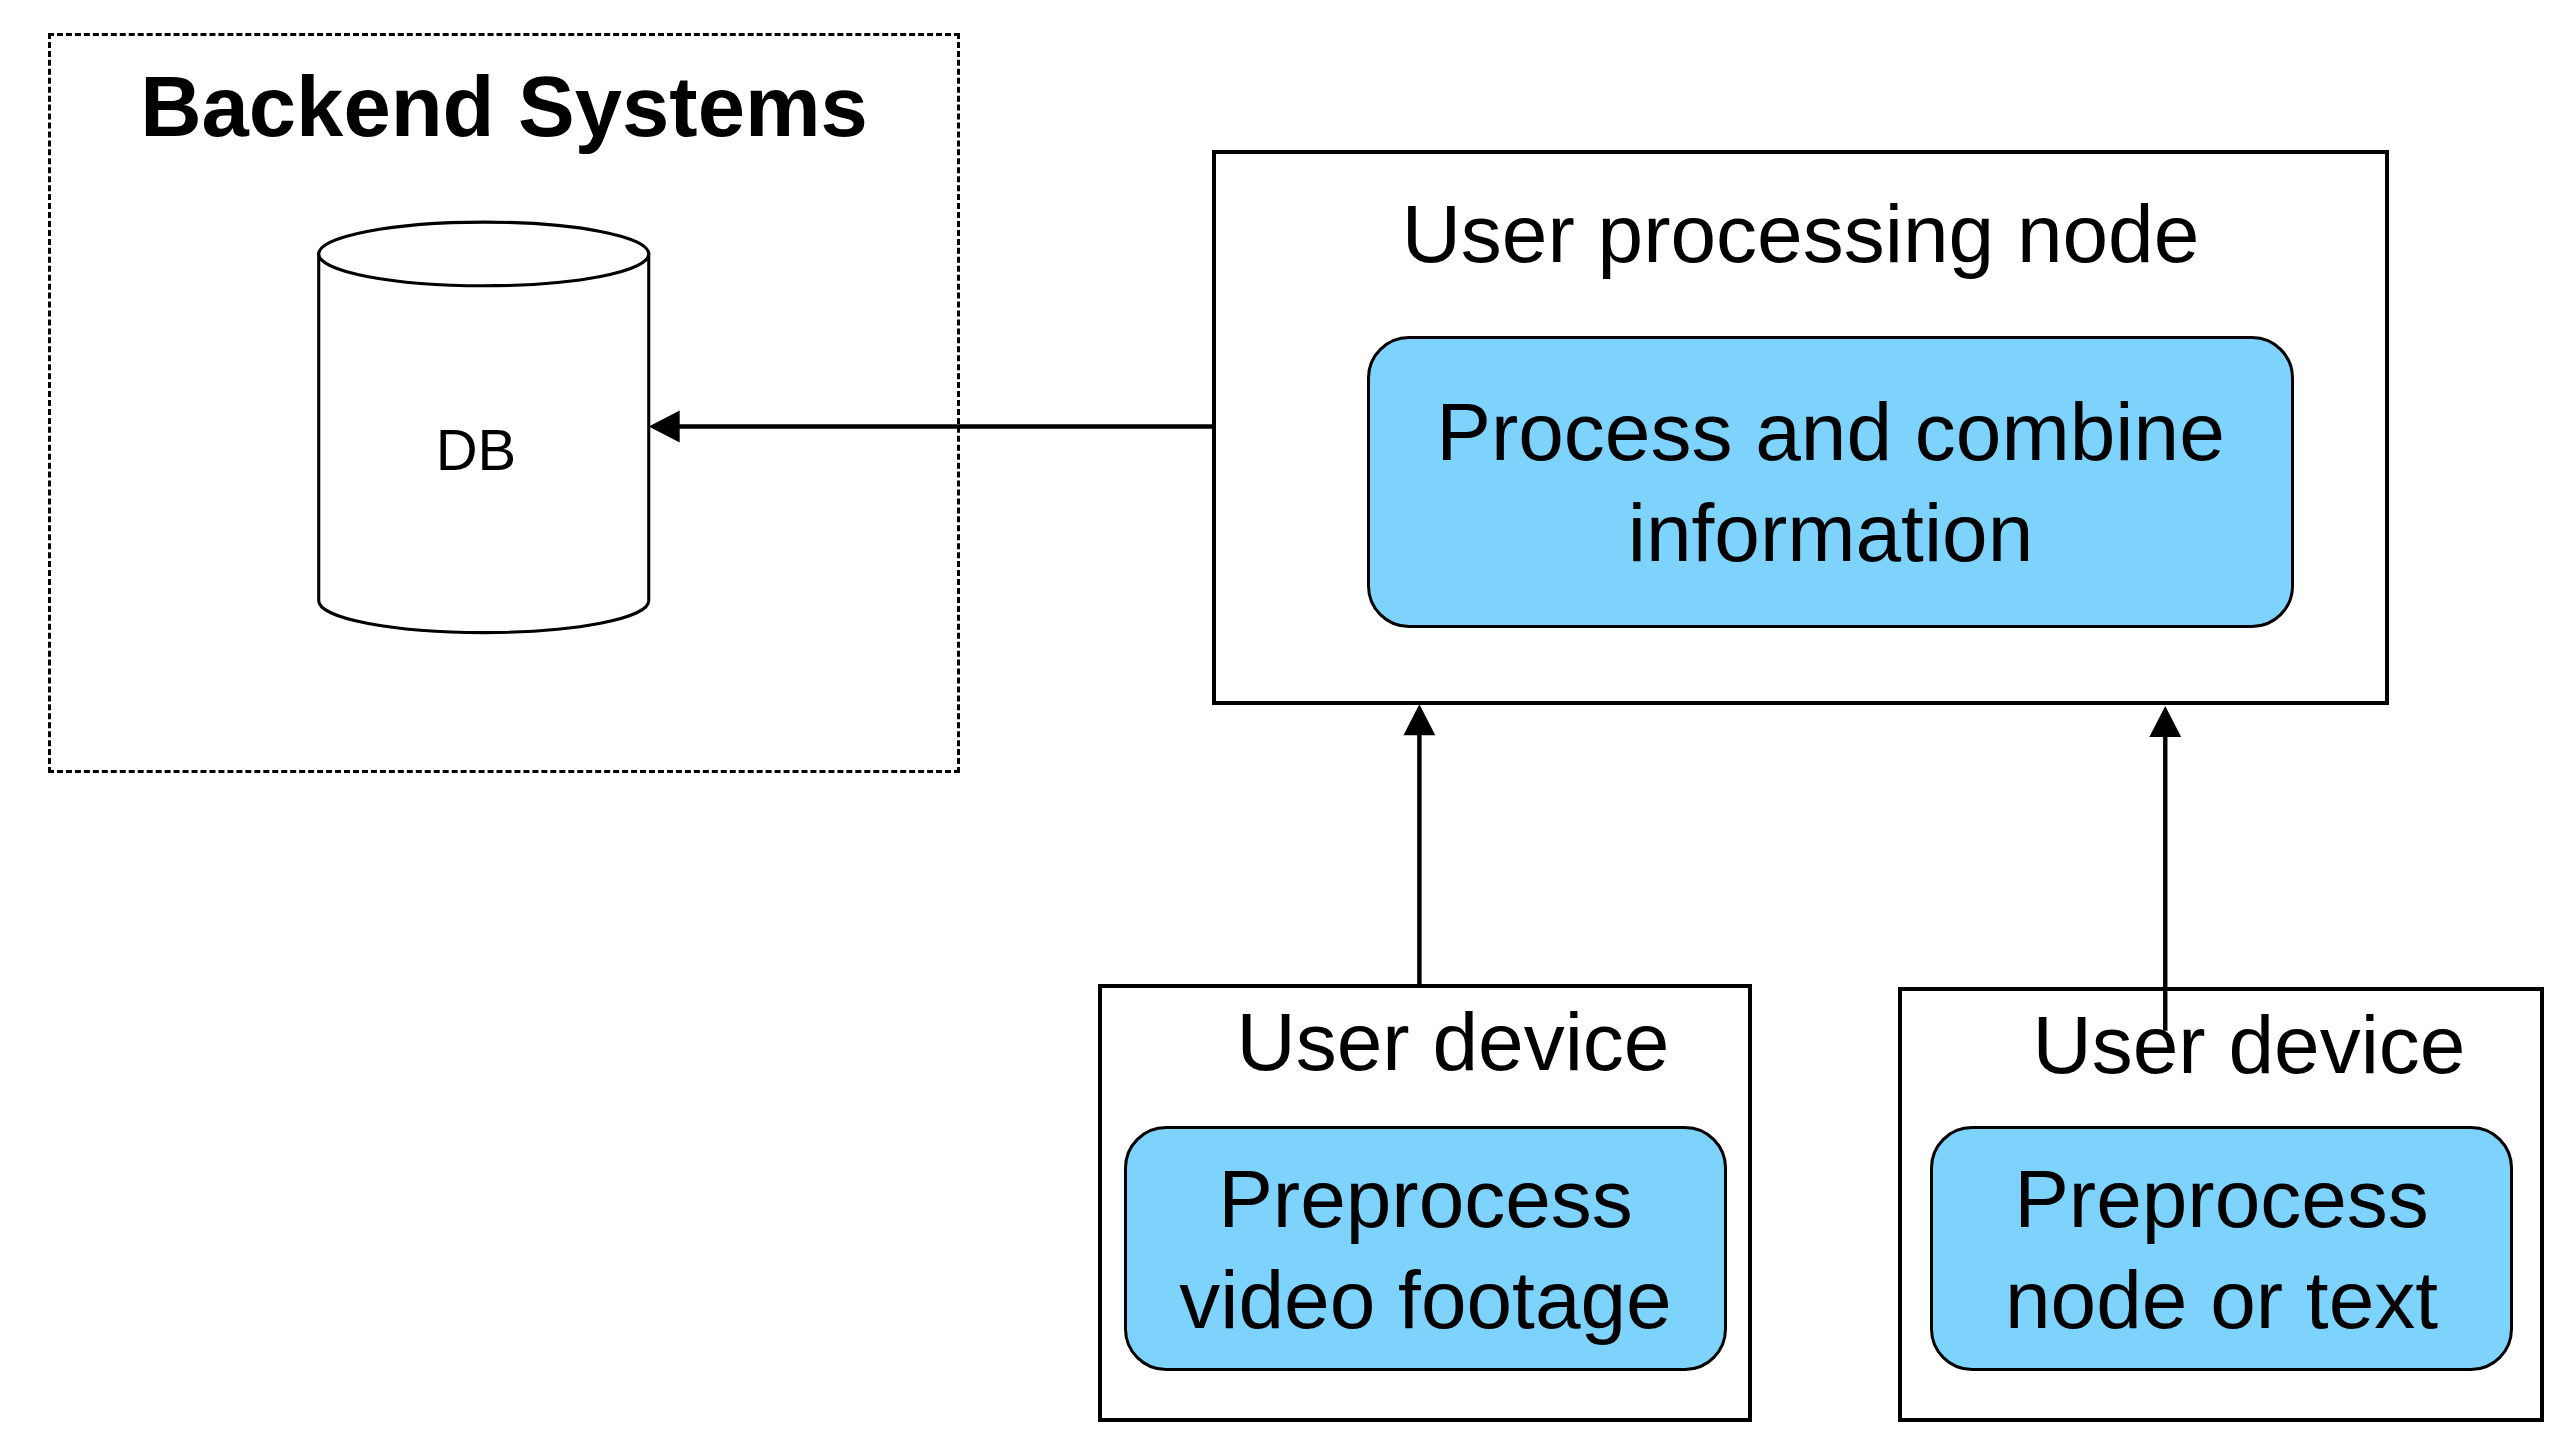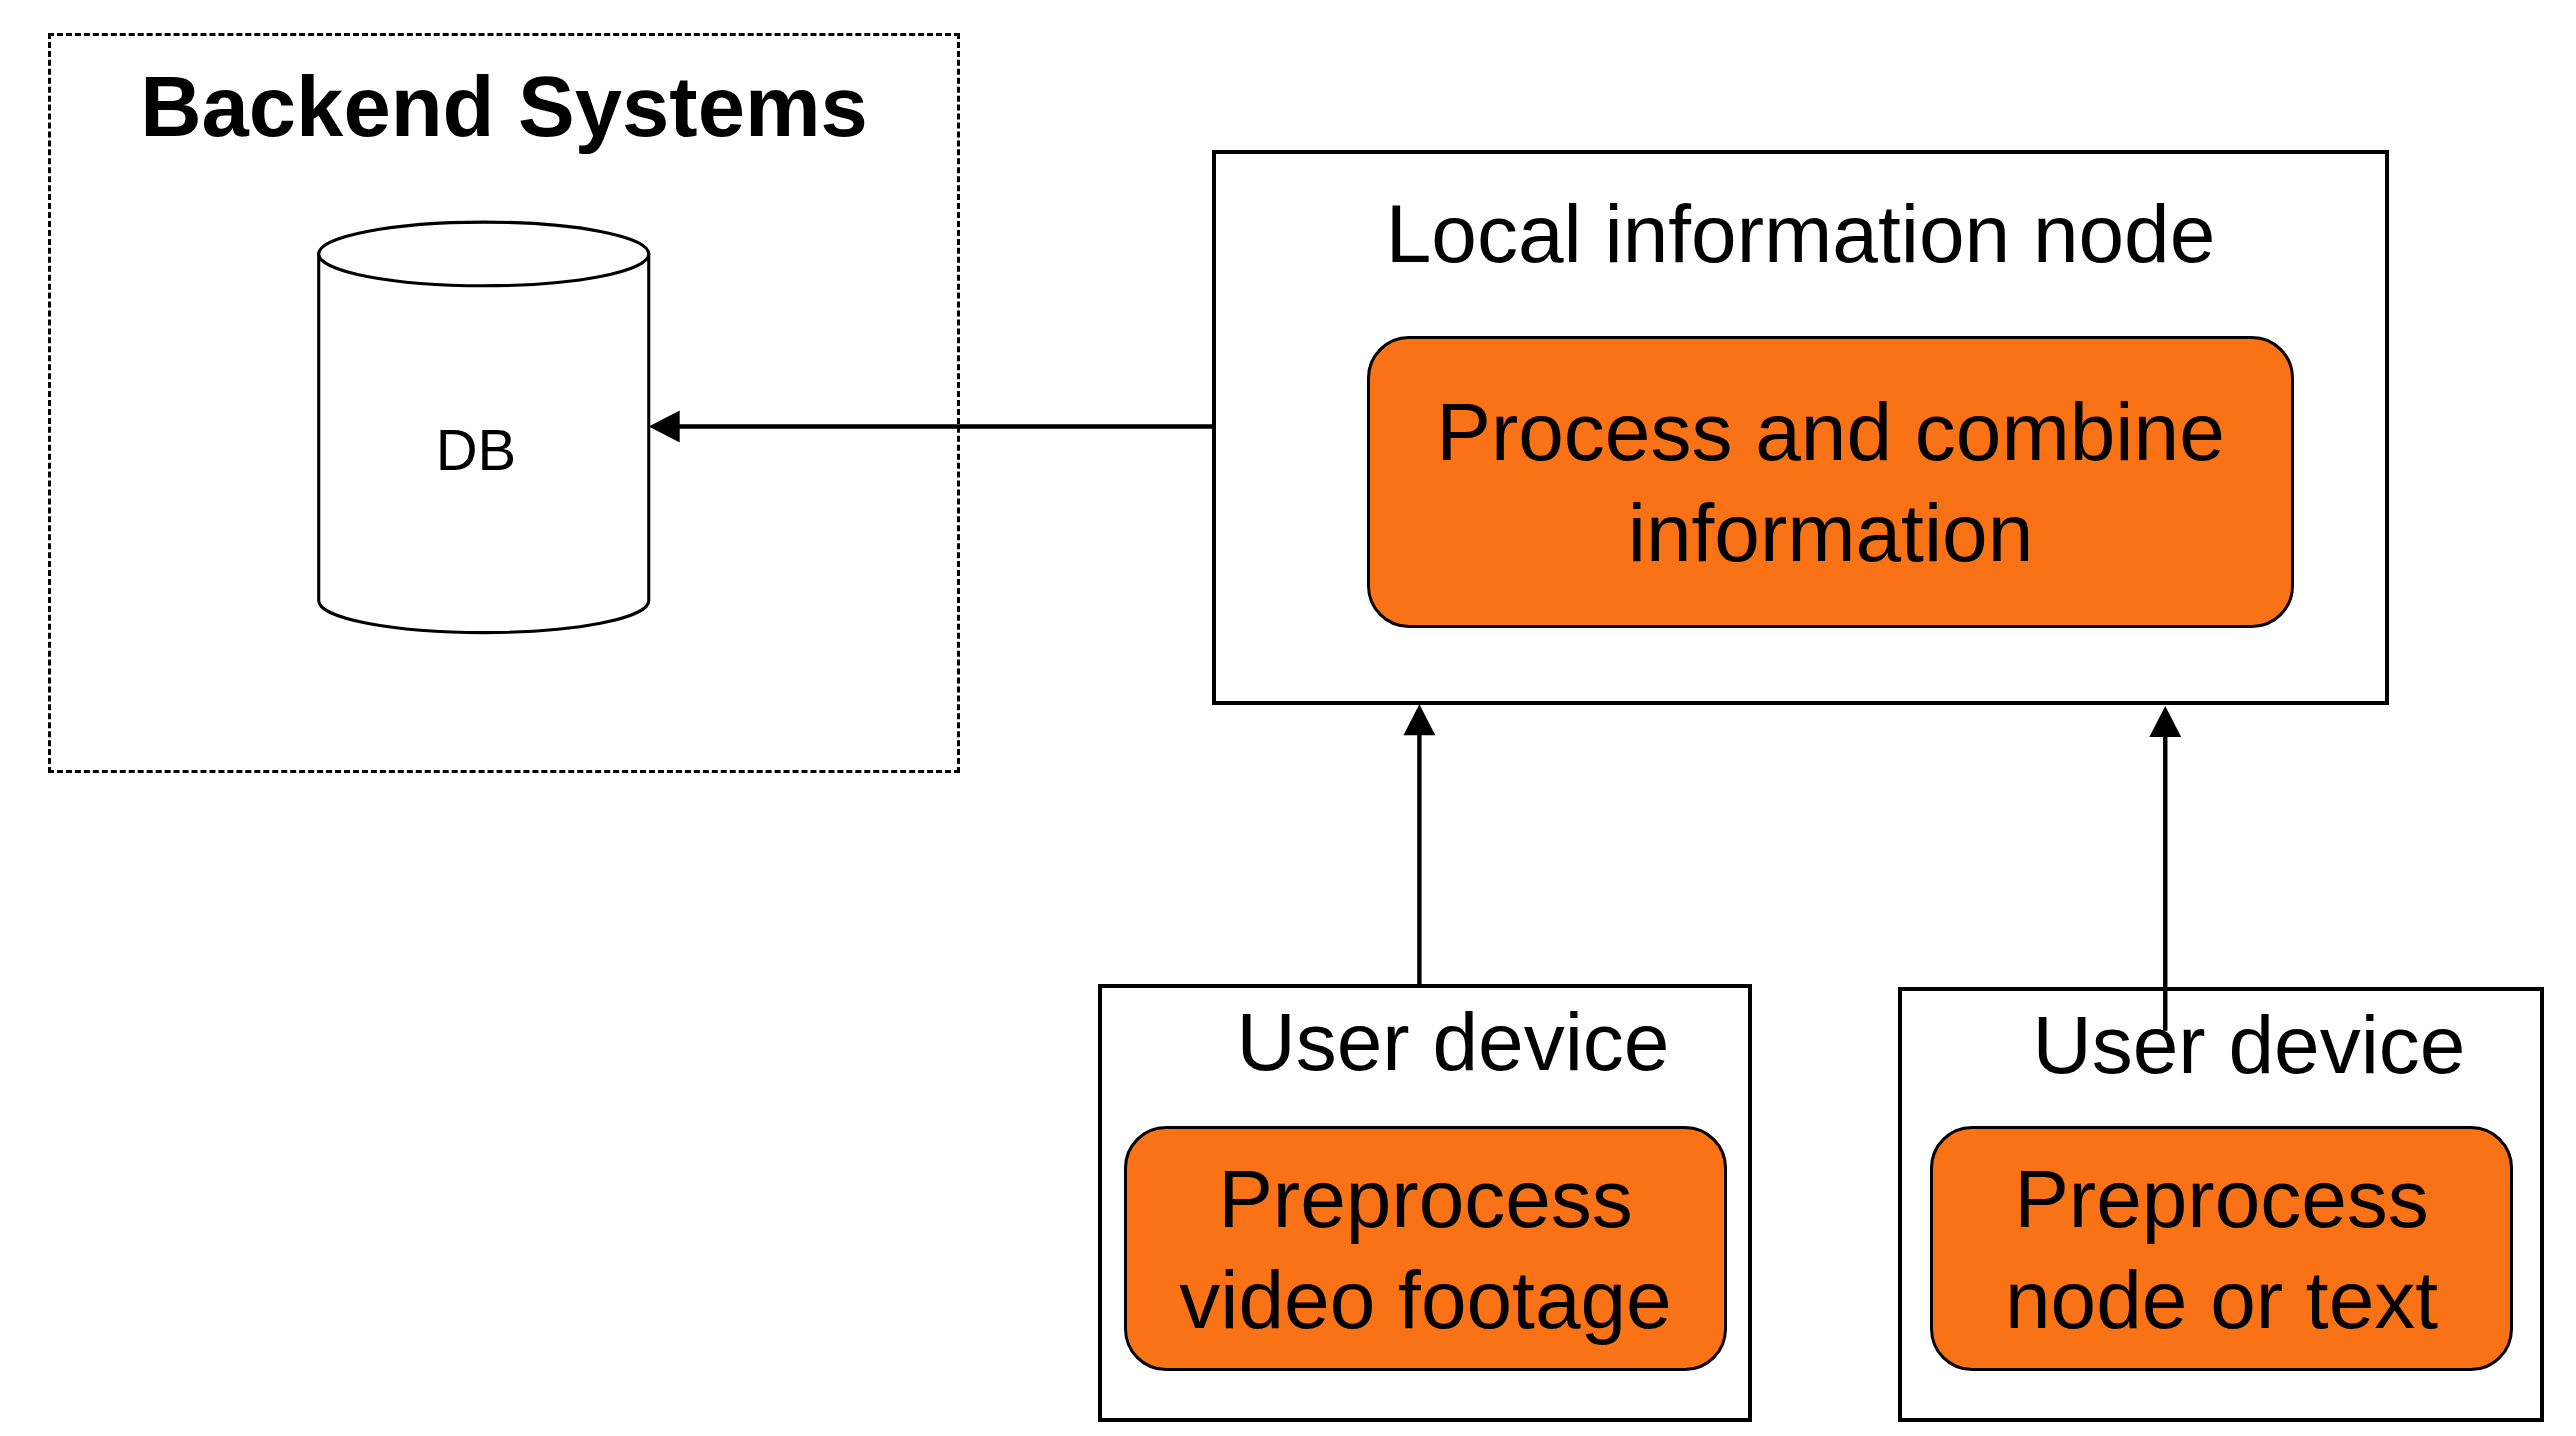--- a/index.html
+++ b/index.html
@@ -31,21 +31,21 @@
     border: 3.5px dashed #000000;
   }
   .solid-box {
     border: 4.4px solid #000000;
   }
   .rounded-box {
     position: absolute;
     box-sizing: border-box;
     border: 3.5px solid #000000;
     border-radius: 42px;
-    background: #f97316;
+    background: #7dd3fc;
     display: flex;
     flex-direction: column;
     justify-content: center;
     align-items: center;
     text-align: center;
   }
   .box-title {
     width: 100%;
     text-align: center;
     font-size: 82px;
@@ -105,21 +105,21 @@
     </g>
   </svg>
 
   <div class="box dashed-box" style="left:48px; top:33px; width:912px; height:740px;">
     <div class="box-title title-bold pad-backend">Backend Systems</div>
   </div>
 
   <div class="db-label">DB</div>
 
   <div class="box solid-box" style="left:1212px; top:150px; width:1177px; height:555px;">
-    <div class="box-title pad-lpn">Local information node</div>
+    <div class="box-title pad-lpn">User processing node</div>
   </div>
   <div class="rounded-box" style="left:1367px; top:336px; width:927px; height:292px;">
     <div class="step-line">Process and combine</div>
     <div class="step-line">information</div>
   </div>
 
   <div class="box solid-box" style="left:1098px; top:984px; width:654px; height:438px;">
     <div class="box-title pad-ud">User device</div>
   </div>
   <div class="rounded-box" style="left:1124px; top:1126px; width:603px; height:245px;">

